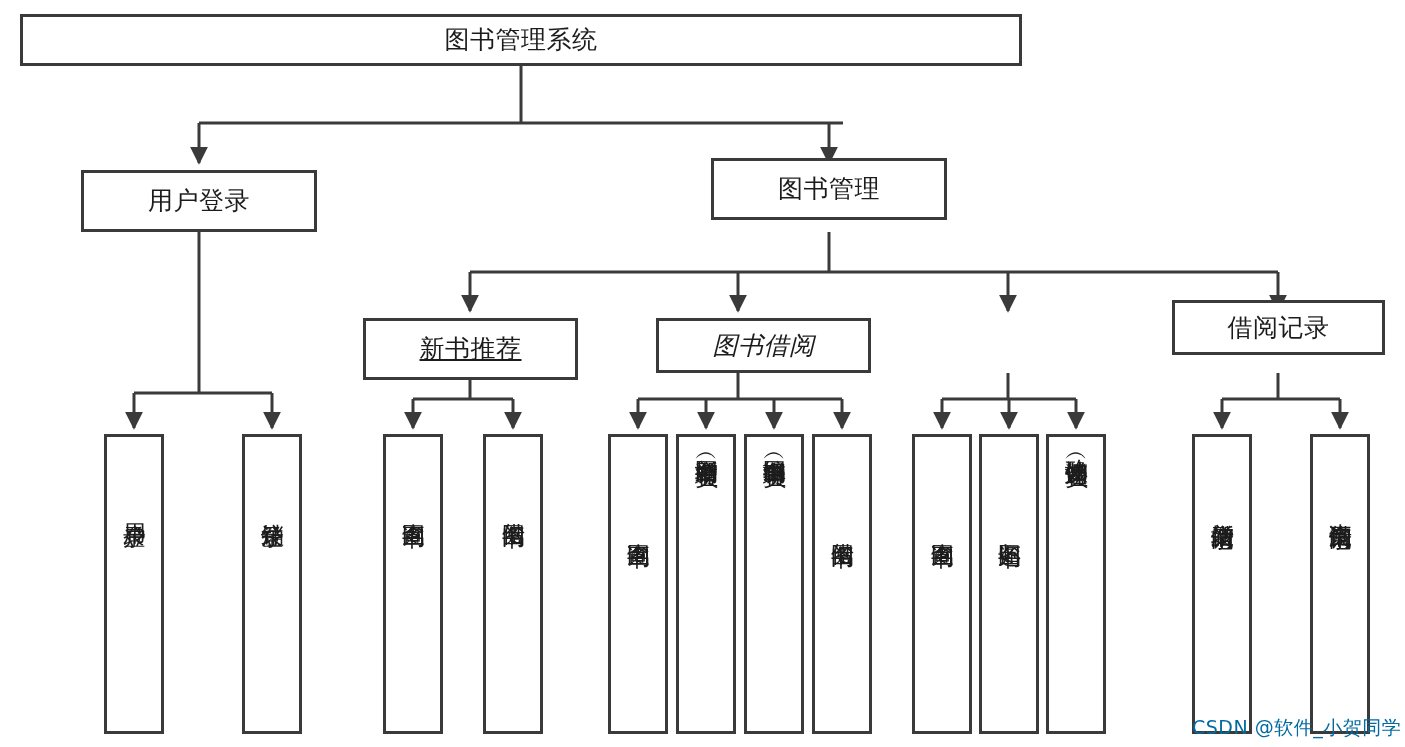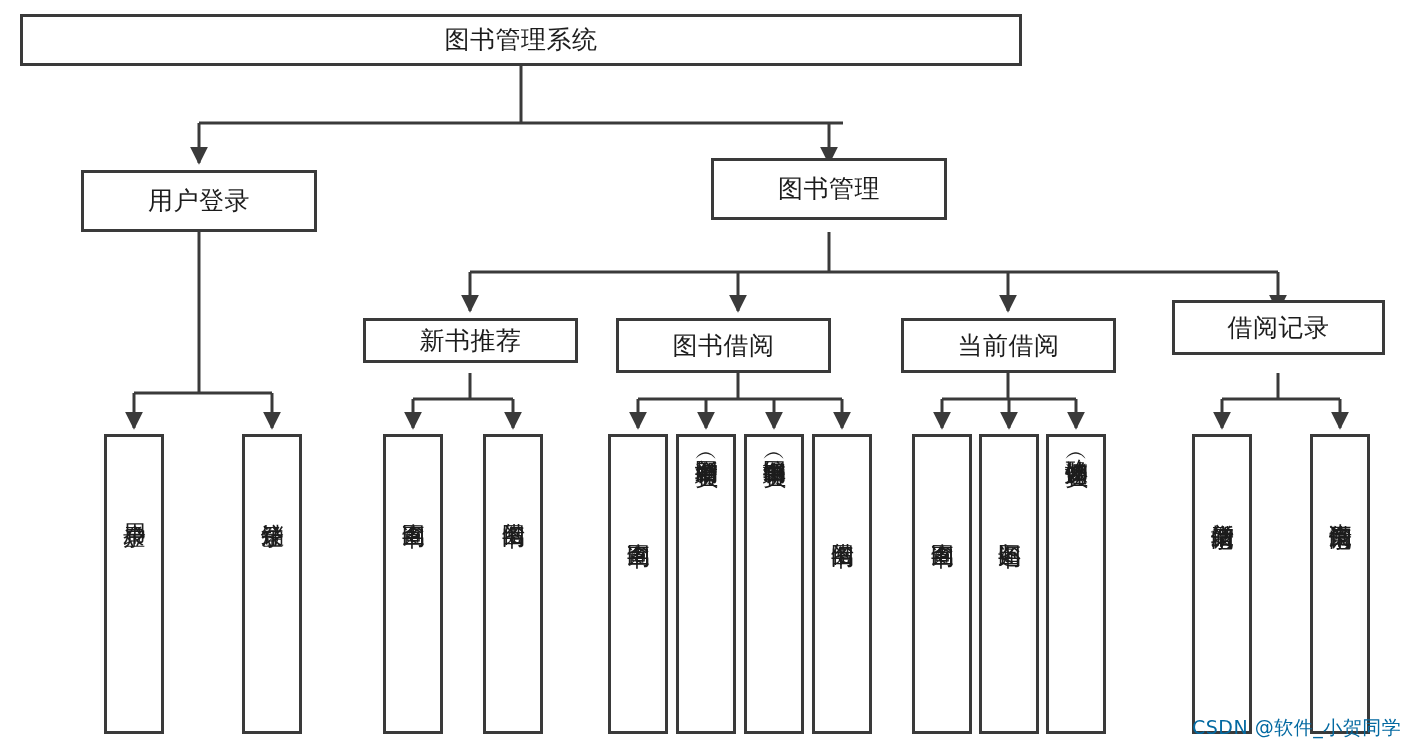--- a/index.html
+++ b/index.html
@@ -130,28 +130,25 @@
     <span>图书管理系统</span>
   </div>
 
   <div class="node horiz" style="left:81px; top:170px; width:236px; height:62px;">
     <span>用户登录</span>
   </div>
   <div class="node horiz" style="left:711px; top:158px; width:236px; height:62px;">
     <span>图书管理</span>
   </div>
 
-  <div class="node horiz" style="left:363px; top:318px; width:215px; height:45px;">
+  <div class="node horiz" style="left:363px; top:318px; width:215px; height:62px;text-decoration:underline;">
     <span>新书推荐</span>
   </div>
-  <div class="node horiz" style="left:616px; top:318px; width:215px; height:55px;">
+  <div class="node horiz" style="left:656px; top:318px; width:215px; height:55px;font-style:italic;">
     <span>图书借阅</span>
-  </div>
-  <div class="node horiz" style="left:901px; top:318px; width:215px; height:55px;">
-    <span>当前借阅</span>
   </div>
   <div class="node horiz" style="left:1172px; top:300px; width:213px; height:55px;">
     <span>借阅记录</span>
   </div>
 
   <div class="node vert align-mid" style="left:104px; top:434px; width:60px; height:300px;">
     <span class="vlabel">用户登录</span>
   </div>
   <div class="node vert align-mid" style="left:242px; top:434px; width:60px; height:300px;">
     <span class="vlabel">注销登录</span>

